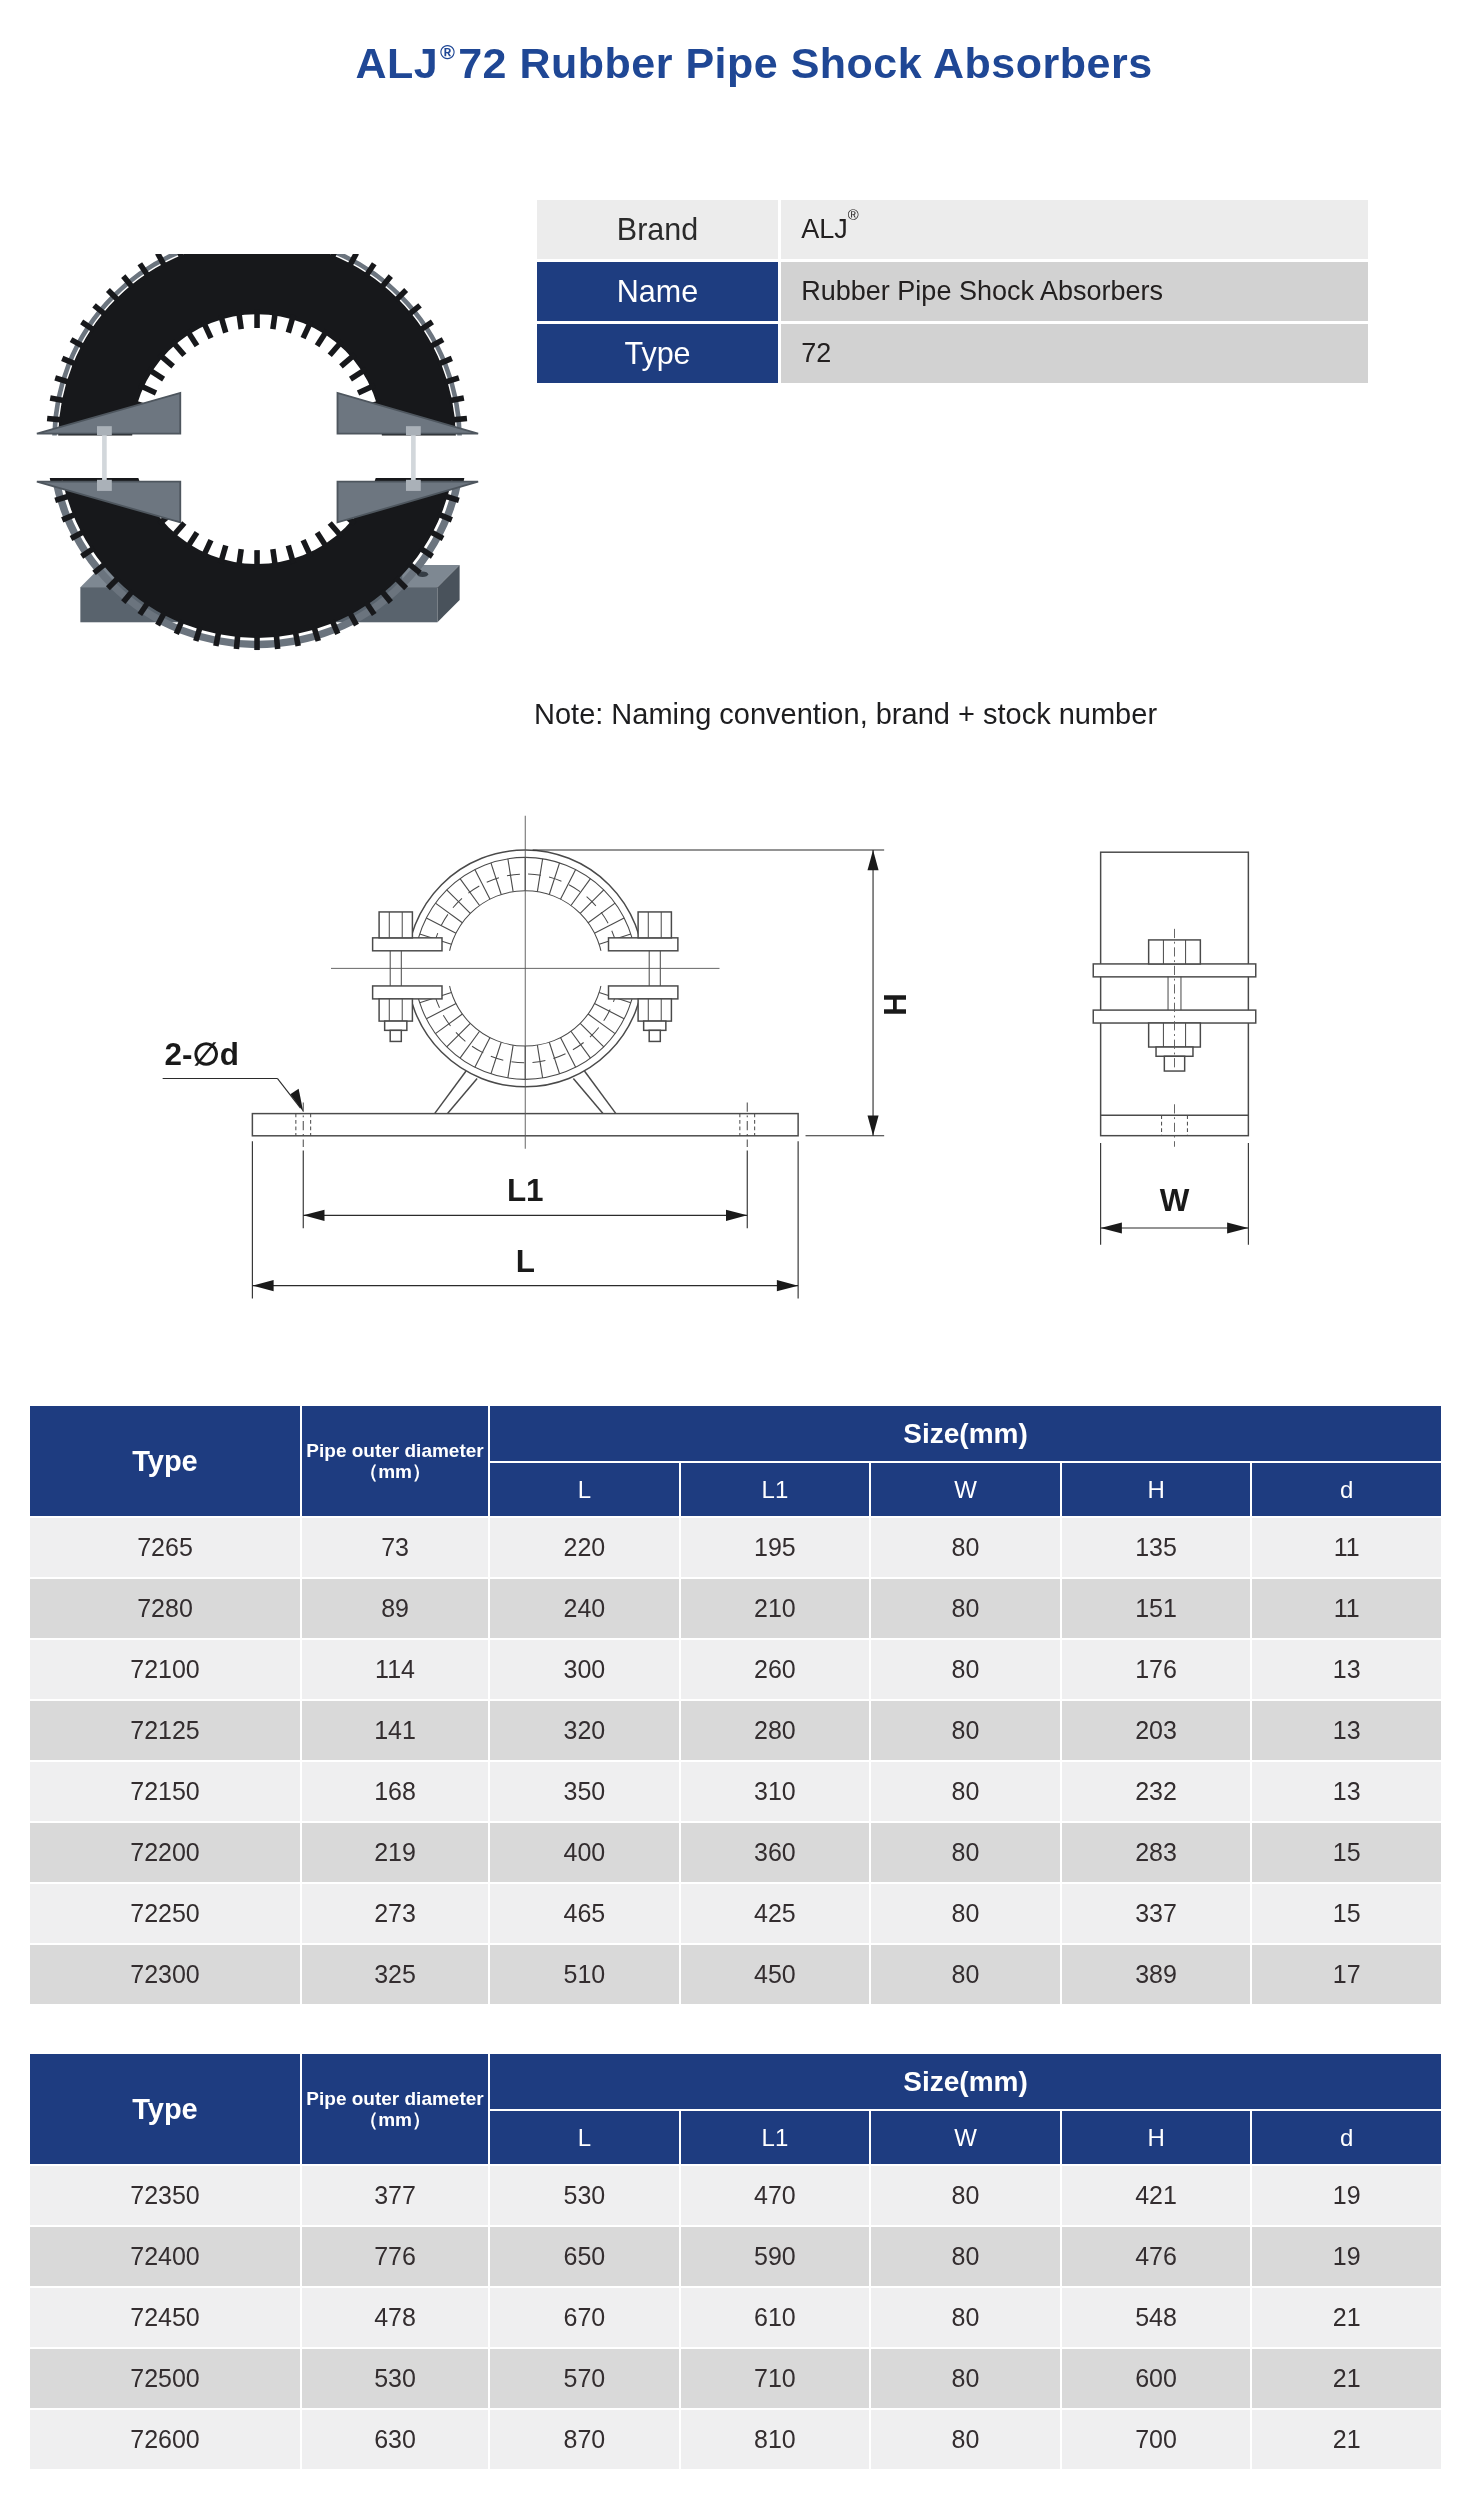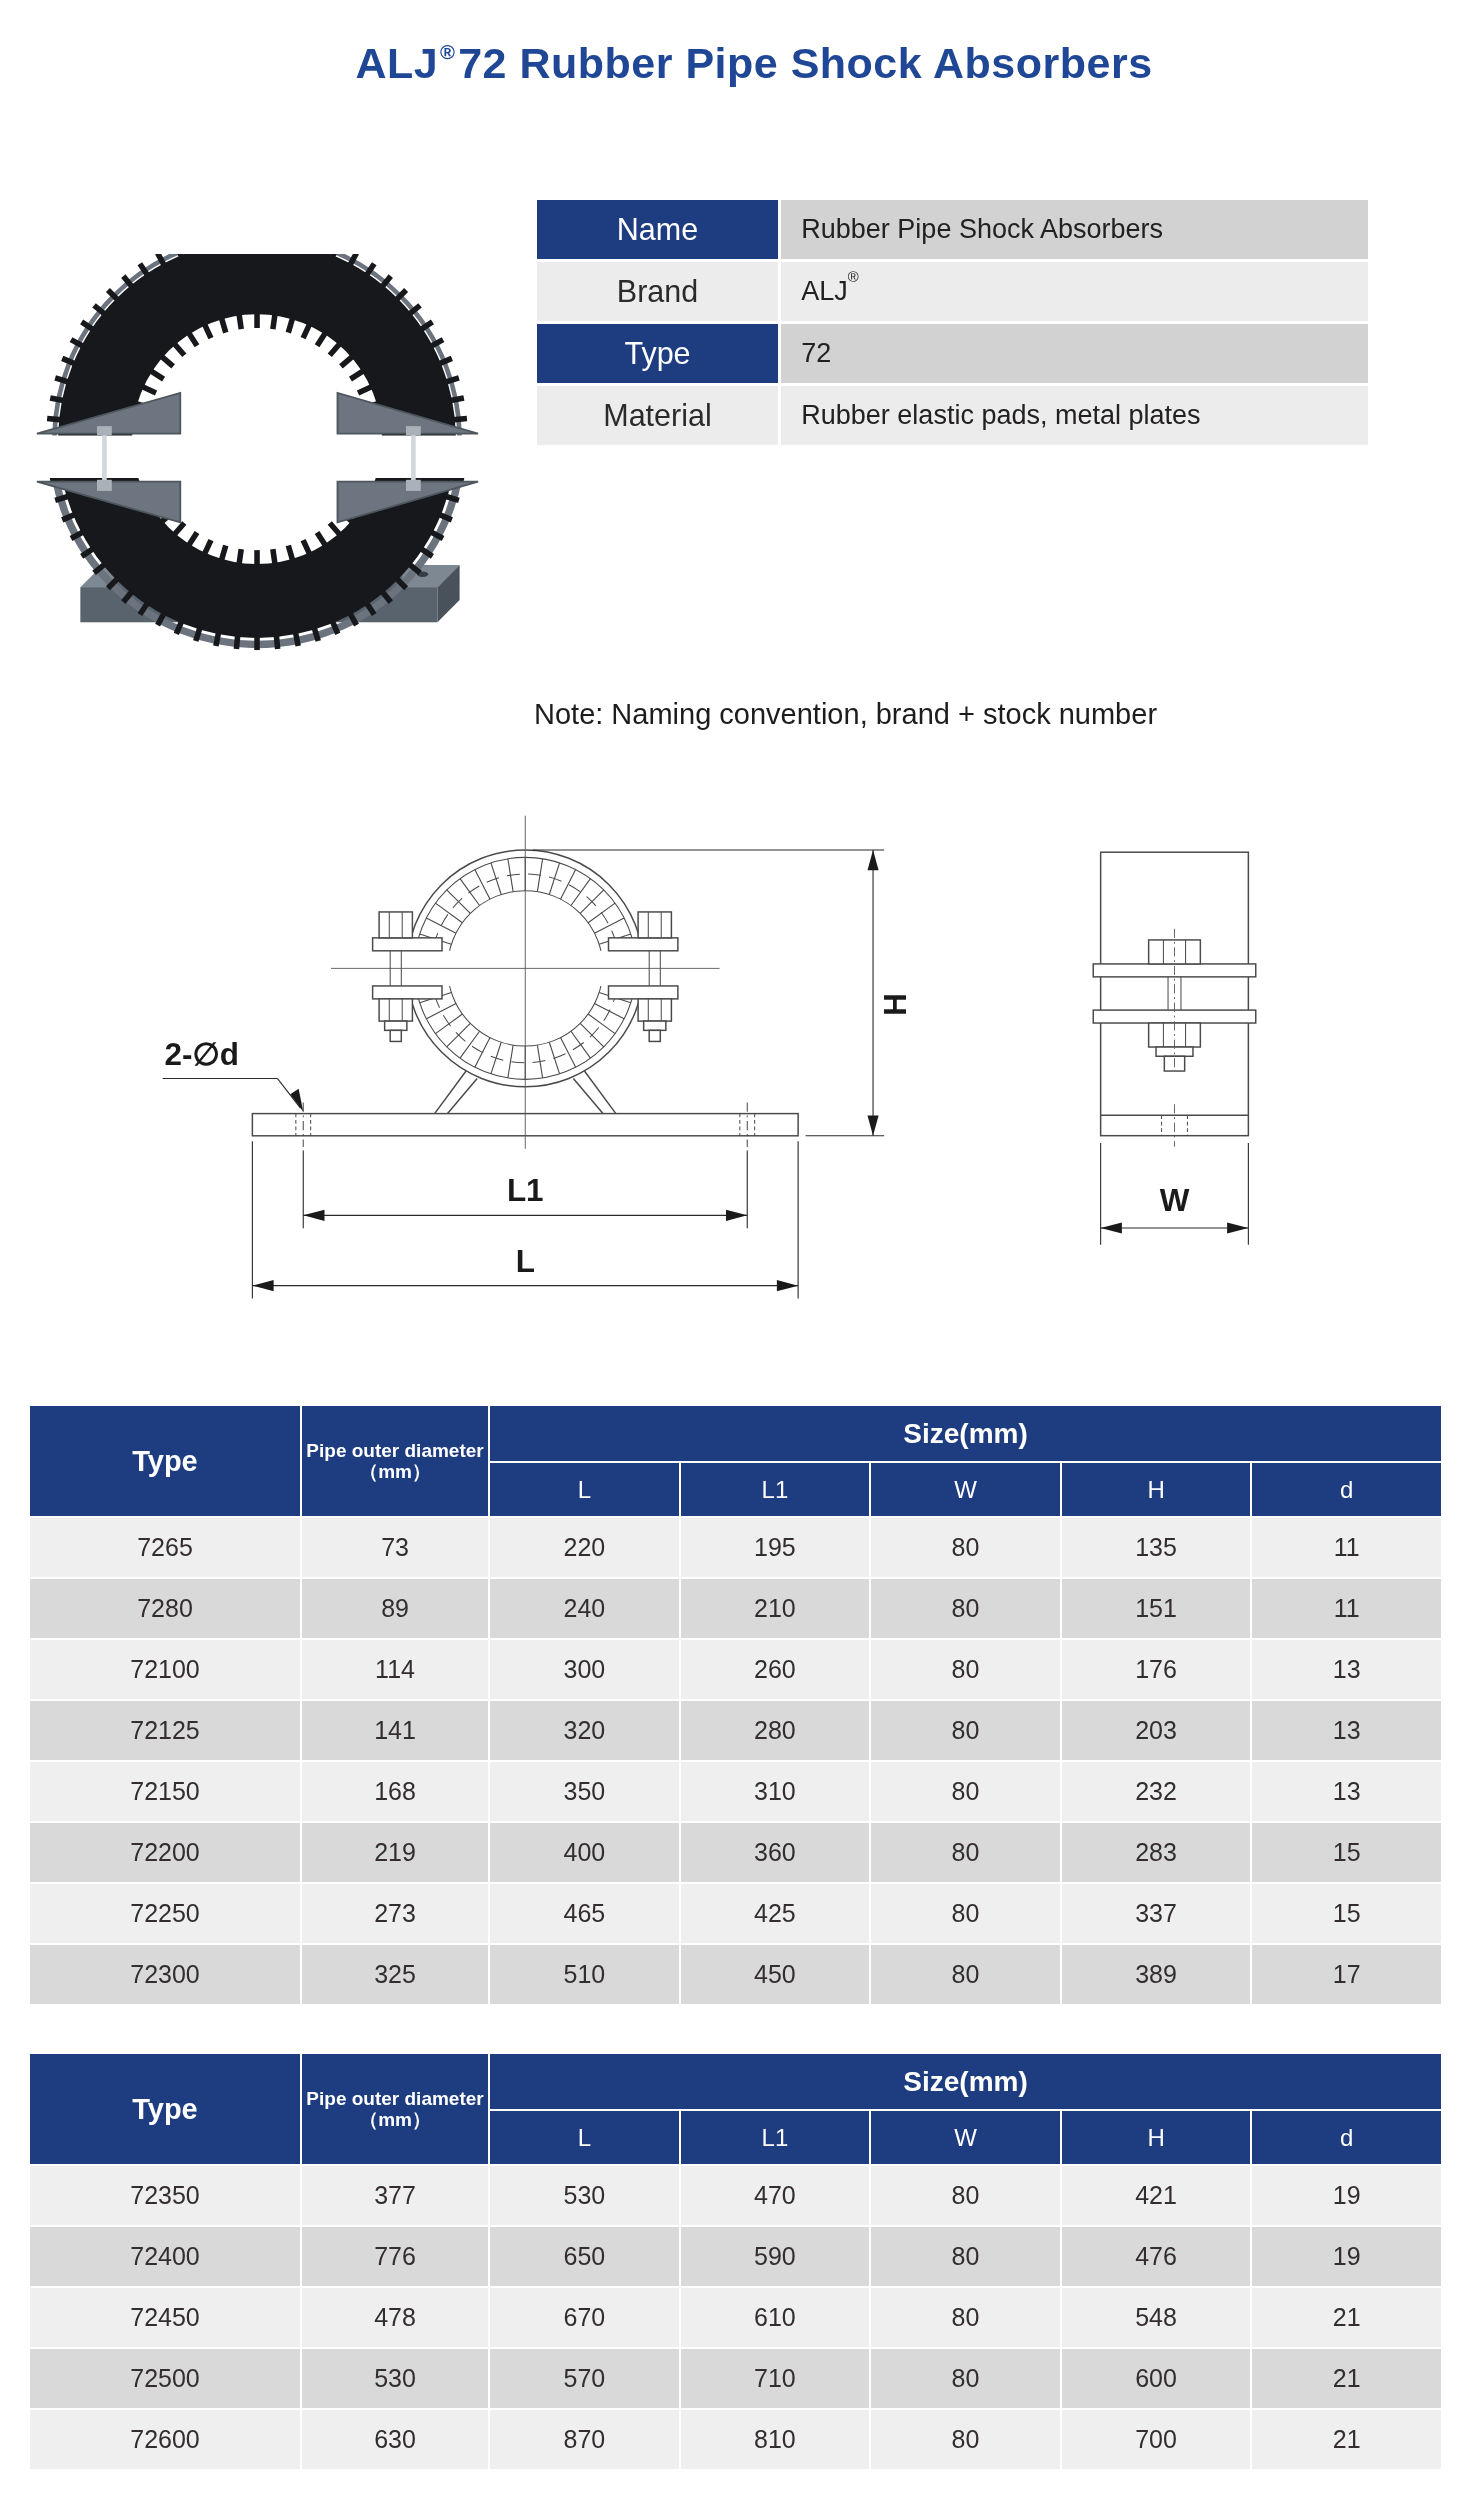--- a/index.html
+++ b/index.html
@@ -344,34 +344,30 @@
         <rect x="414" y="186" width="16" height="10" fill="#aab1b8"></rect>
         <rect x="414" y="244" width="16" height="12" fill="#aab1b8"></rect>
       </g>
     </svg>
   </div>
 
   <div class="spec-wrap">
     <table class="spec">
       <tbody>
         <tr class="spec-single">
+          <td class="spec-label gray">Brand</td>
+          <td class="spec-value light"><span>ALJ</span><sup>®</sup></td>
+        </tr>
+        <tr class="spec-single">
           <td class="spec-label blue">Name</td>
           <td class="spec-value dark">Rubber Pipe Shock Absorbers</td>
-        </tr>
-        <tr class="spec-single">
-          <td class="spec-label gray">Brand</td>
-          <td class="spec-value light"><span>ALJ</span><sup>®</sup></td>
         </tr>
         <tr class="spec-single">
           <td class="spec-label blue">Type</td>
           <td class="spec-value dark">72</td>
-        </tr>
-        <tr class="spec-single">
-          <td class="spec-label gray">Material</td>
-          <td class="spec-value light">Rubber elastic pads, metal plates</td>
         </tr>
       </tbody>
     </table>
   </div>
 </div>
 
 <div class="note-line">Note: Naming convention, brand + stock number</div>
 
 <div class="drawing-row">
 

